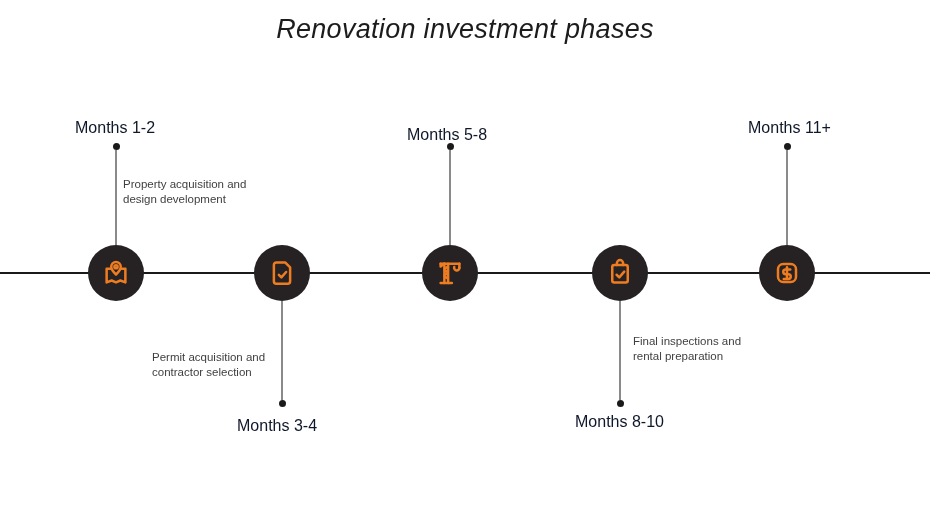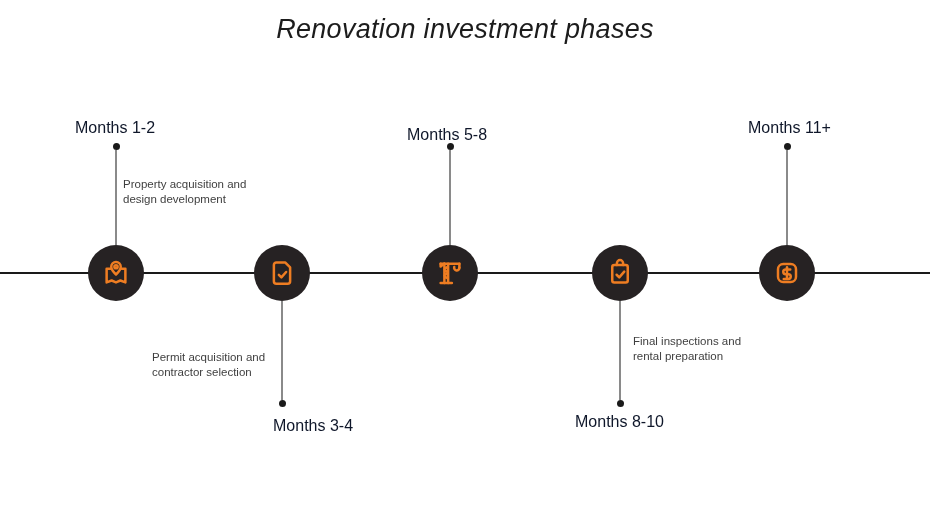--- a/index.html
+++ b/index.html
@@ -33,21 +33,21 @@
   <div class="node" style="left:88px;">
     <svg viewBox="0 0 24 24">
       <path d="M7.5 8.5H4.5v11l4-1.5 3.5 1.5 3.5-1.5 4 1.5v-11h-3"></path>
       <path d="M12 3.2c2.1 0 3.8 1.7 3.8 3.8 0 2.6-3.8 6.2-3.8 6.2S8.2 9.6 8.2 7c0-2.1 1.7-3.8 3.8-3.8z"></path>
       <circle cx="12" cy="7" r="1.3"></circle>
     </svg>
   </div>
 
   <div class="connector" style="left:281px; top:301px; height:99px;"></div>
   <div class="dot" style="left:278.5px; top:400px;"></div>
-  <div class="month" style="left:237px; top:417px;margin-left:36px;">Months 3-4</div>
+  <div class="month" style="left:237px; top:417px;">Months 3-4</div>
   <div class="desc" style="left:152px; top:334px; width:140px;margin-top:16px;">Permit acquisition and contractor selection</div>
   <div class="node" style="left:254px;">
     <svg viewBox="0 0 24 24">
       <path d="M14.5 3.5H7.5a2 2 0 0 0-2 2v13a2 2 0 0 0 2 2h9a2 2 0 0 0 2-2V7.5z"></path>
       <path d="m9.5 13.5 2 2 3.8-4.3"></path>
     </svg>
   </div>
 
   <div class="dot" style="left:446.5px; top:143px;"></div>
   <div class="connector" style="left:449px; top:150px; height:95px;"></div>

